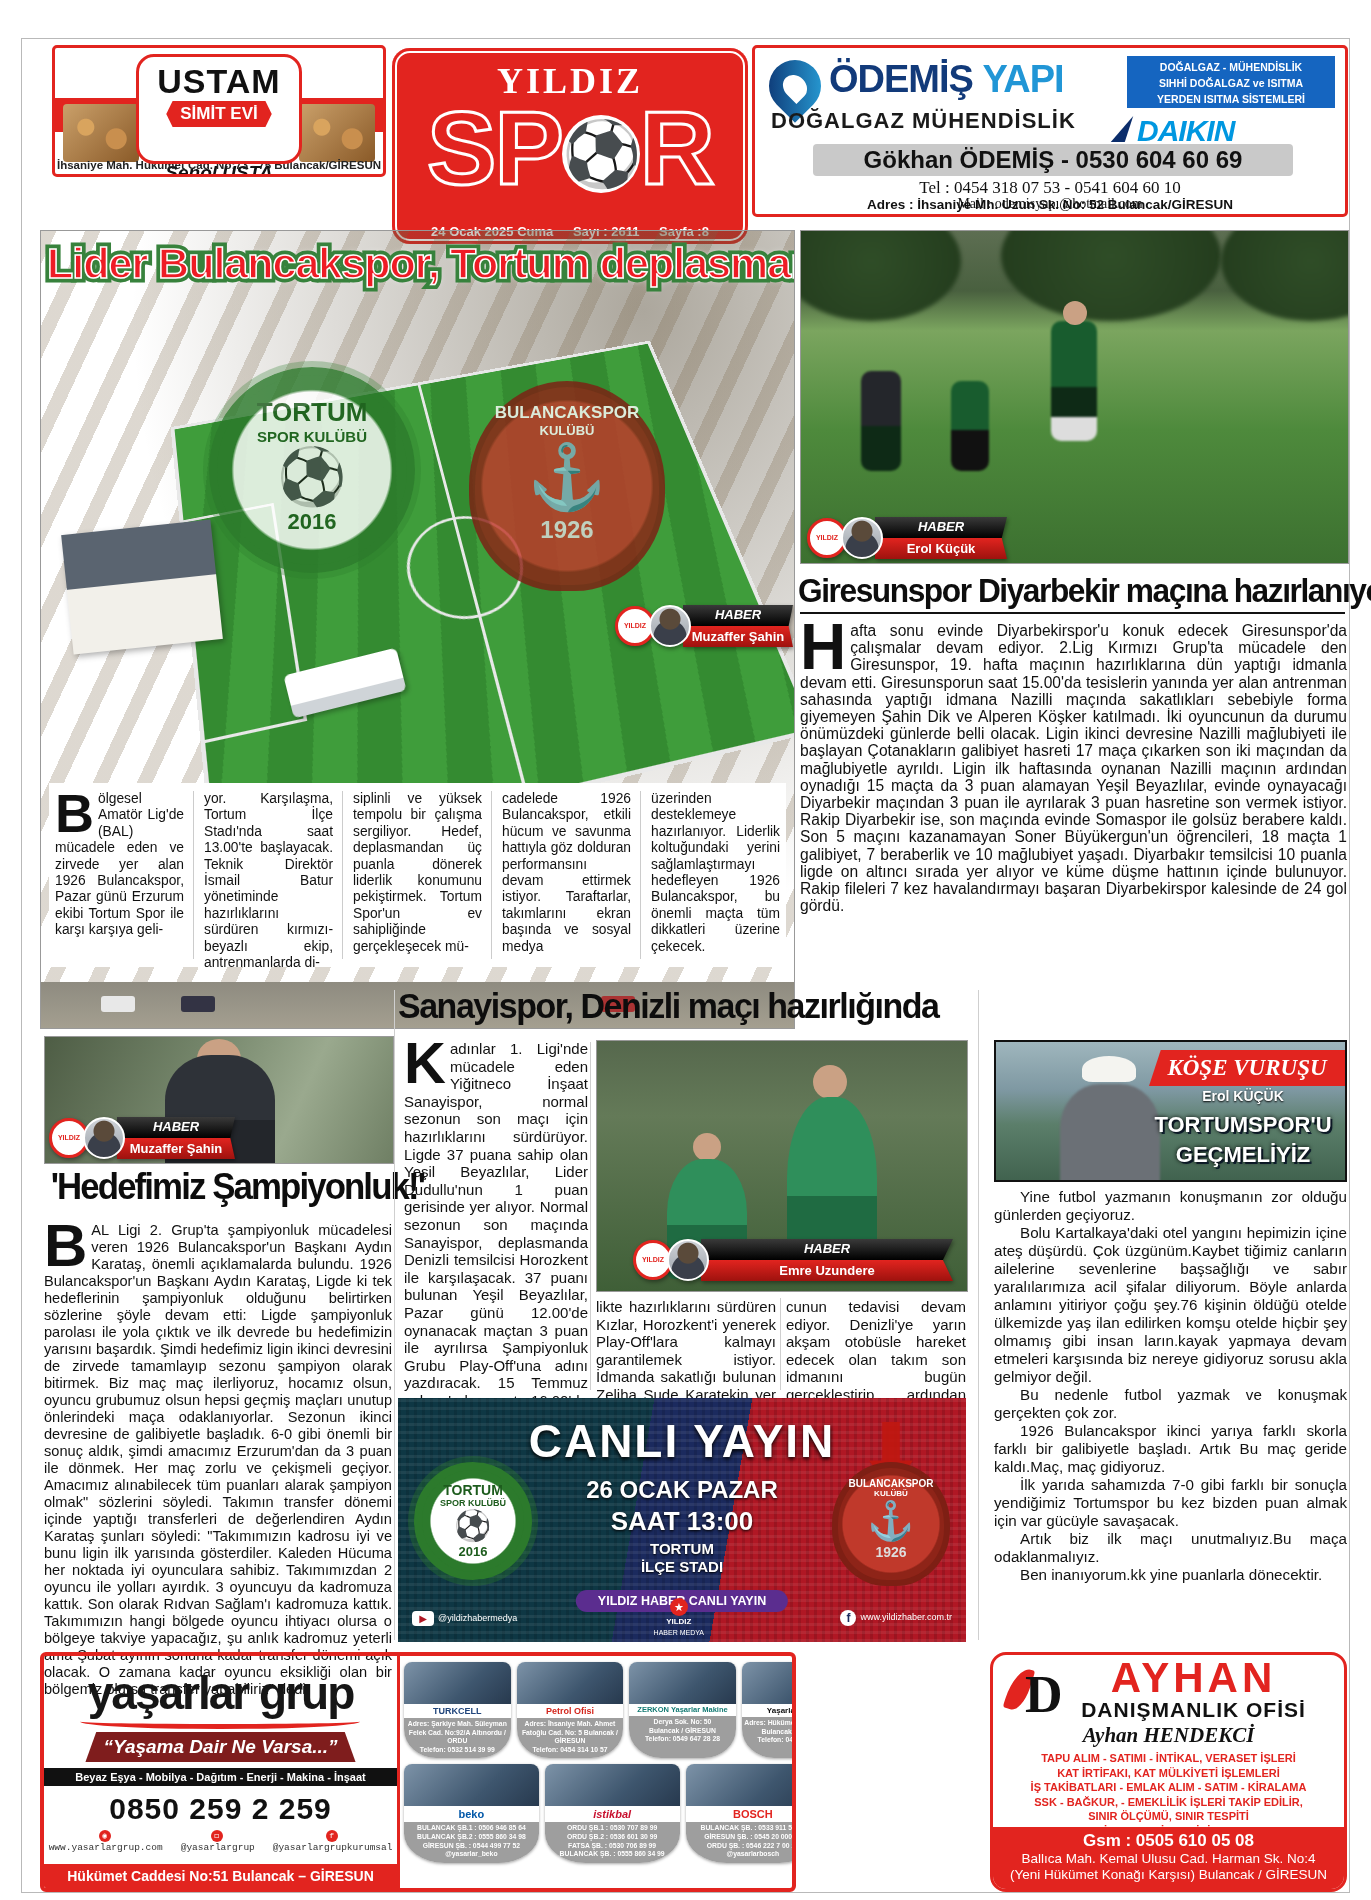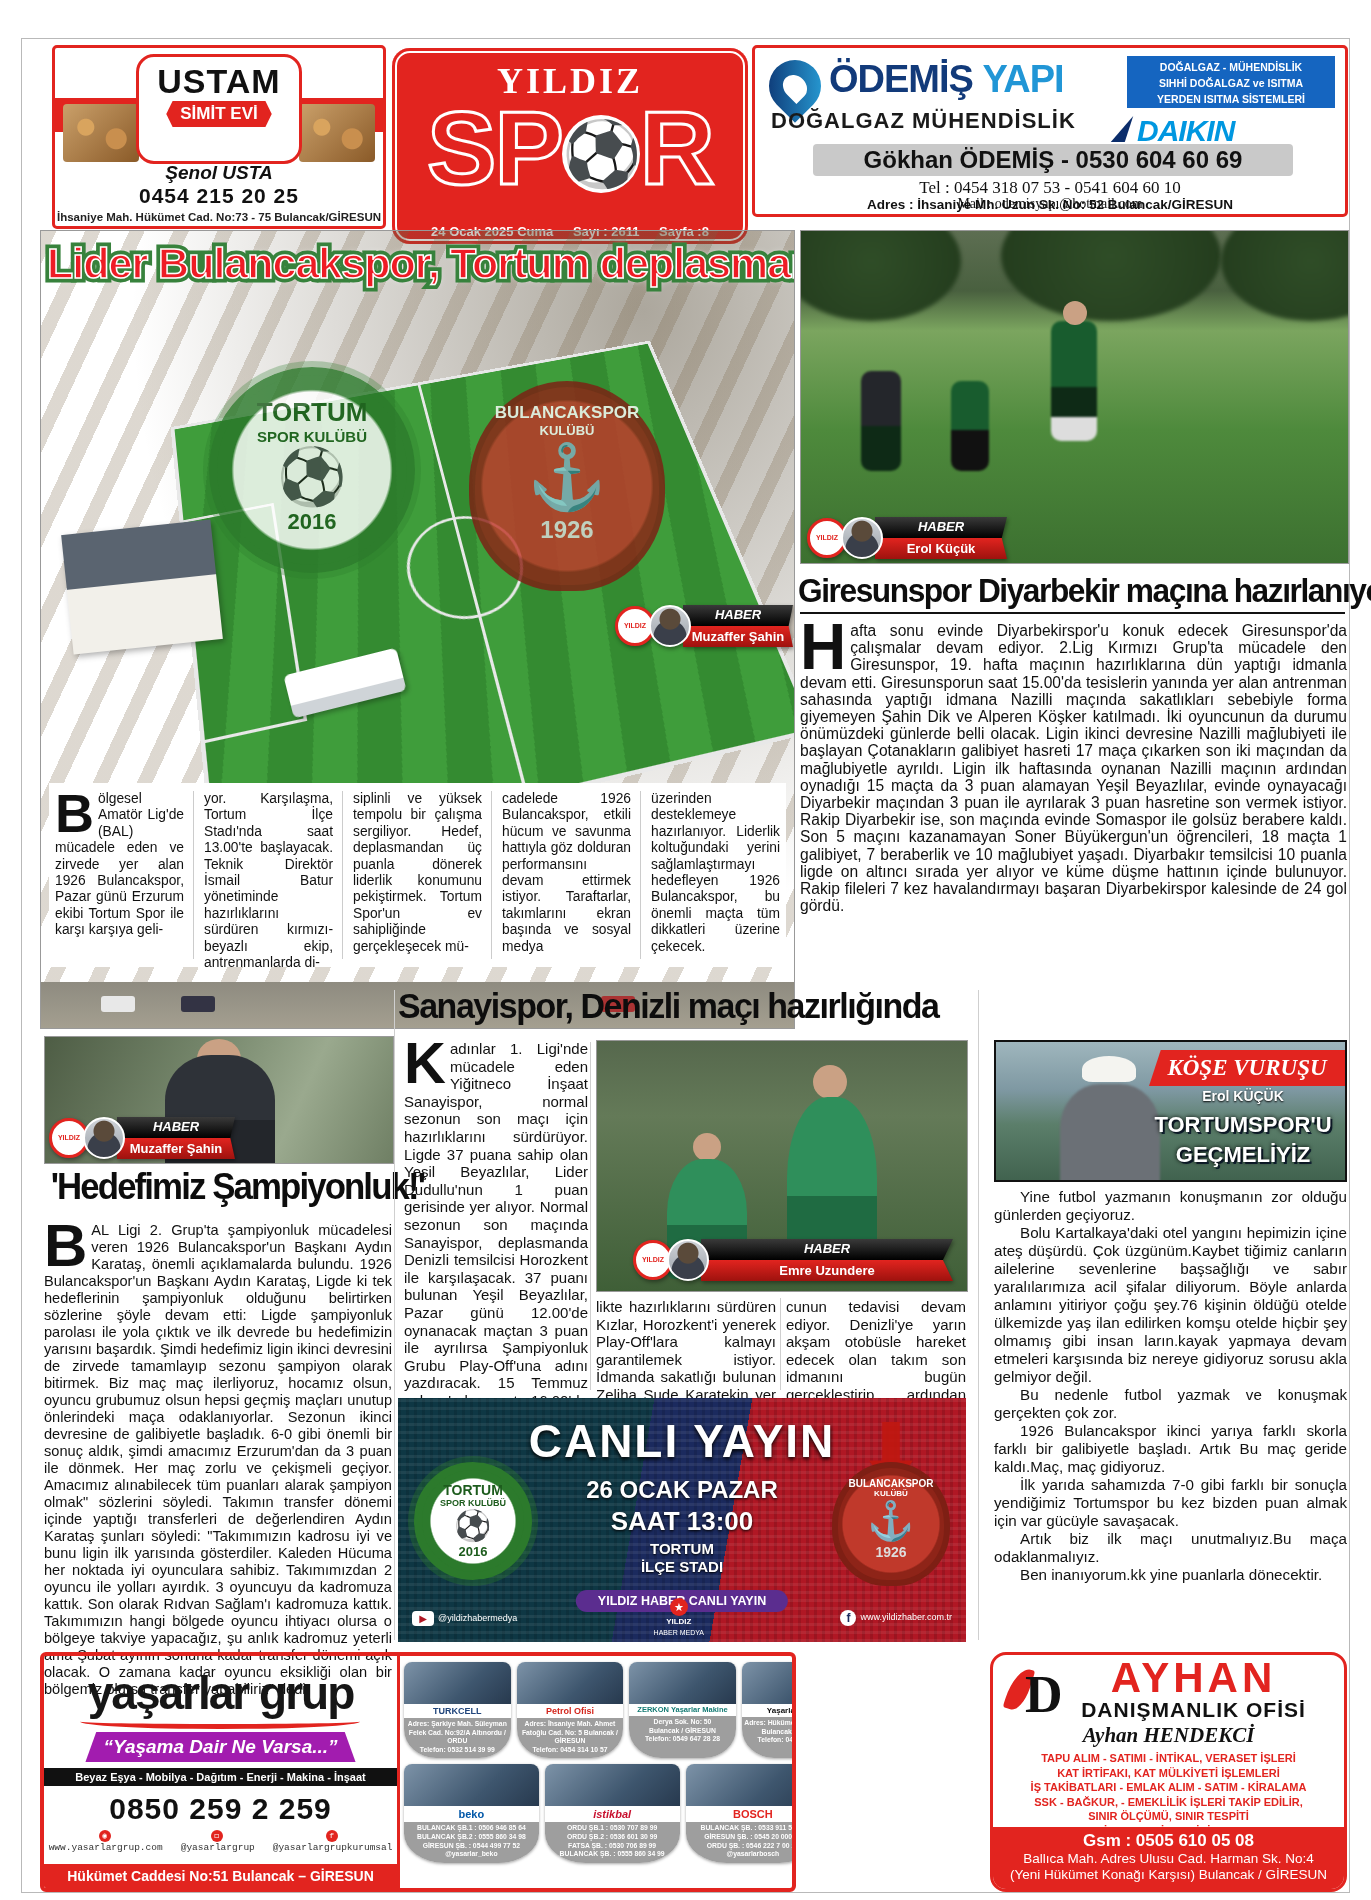--- a/index.html
+++ b/index.html
@@ -2,21 +2,21 @@
 <html><head>
 <meta charset="utf-8">
 <style>
   html,body{margin:0;padding:0;background:#fff;}
   body{width:1371px;height:1900px;position:relative;font-family:"Liberation Sans",sans-serif;overflow:hidden;}
   .abs{position:absolute;}
   #frame{left:21px;top:38px;width:1327px;height:1853px;border:1px solid #b9b9b9;}
 
   
   .adbox{border:3px solid #e2241f;background:#fff;border-radius:5px;box-sizing:border-box;}
-  #ustam{left:52px;top:45px;width:334px;height:184px;text-align:center;overflow:hidden;}
+  #ustam{left:52px;top:45px;width:334px;height:132px;text-align:center;overflow:hidden;}
   .ustam-band{left:0;top:50px;width:100%;height:34px;background:#e2241f;}
   .simit-photo{top:56px;width:76px;height:58px;border-radius:4px;background:
     radial-gradient(circle at 30% 40%,#d9a45e 8px,transparent 9px),
     radial-gradient(circle at 70% 60%,#c98f4e 10px,transparent 11px),
     linear-gradient(135deg,#caa06a,#8a5a28);}
   .ustam-badge{left:50%;transform:translateX(-50%);top:6px;width:160px;height:104px;background:#fff;
     border:3px solid #e2241f;border-radius:18px;z-index:2;}
   .ustam-name{font-size:34px;font-weight:bold;color:#111;letter-spacing:1px;line-height:40px;margin-top:4px;}
   .ustam-sub{display:inline-block;background:#e2241f;color:#fff;font-weight:bold;font-size:17px;
     padding:3px 14px;clip-path:polygon(6% 0,94% 0,100% 50%,94% 100%,6% 100%,0 50%);}
@@ -185,21 +185,21 @@
   .canli-badge-wrap{top:64px;z-index:3;}
   .red-arrow{left:50%;top:-40px;width:44px;height:70px;background:#c0170f;transform:translateX(-50%);
     clip-path:polygon(30% 0,70% 0,70% 55%,100% 55%,50% 100%,0 55%,30% 55%);opacity:.9;}
 
   
   #yasarlar{left:40px;top:1652px;width:756px;height:240px;border:4px solid #e2241f;border-radius:6px;
     box-sizing:border-box;overflow:hidden;}
   .yg-left{left:0;top:0;width:356px;height:100%;border-right:3px solid #e2241f;box-sizing:border-box;text-align:center;}
   .yg-name{margin-top:10px;font-size:46px;font-weight:800;color:#161616;letter-spacing:-2px;}
   .yg-swoosh{left:36px;top:58px;width:280px;height:10px;border-bottom:5px solid #e2241f;border-radius:0 0 60% 60%;}
-  .yg-slogan{display:inline-block;margin-top:12px;background:#a21caf;color:#fff;font-style:italic;font-weight:bold;
+  .yg-slogan{display:inline-block;margin-top:12px;background:#7f1d1d;color:#fff;font-style:italic;font-weight:bold;
     font-size:19px;padding:4px 18px;clip-path:polygon(4% 0,96% 0,100% 100%,0 100%);}
   .yg-sectors{margin-top:6px;background:#111;color:#fff;font-size:11px;font-weight:bold;padding:3px 0;}
   .yg-phone{margin-top:6px;font-size:30px;font-weight:800;color:#111;letter-spacing:1px;}
   .yg-social{margin-top:4px;font-size:9.5px;color:#333;display:flex;justify-content:center;gap:8px;align-items:flex-start;font-family:Liberation Mono, monospace;}
   .dot-ic{display:inline-block;width:12px;height:12px;border-radius:50%;background:#e2241f;color:#fff;
     font-size:8px;line-height:12px;text-align:center;margin-right:2px;}
   .yg-addr{position:absolute;bottom:0;left:0;width:100%;background:#e2241f;color:#fff;font-weight:bold;
     font-size:14px;padding:4px 0;}
   .yg-right{left:356px;top:0;width:565px;height:100%;padding:6px 4px;box-sizing:border-box;display:flex;
     flex-direction:column;gap:6px;}
@@ -540,21 +540,21 @@
   <div class="ay-services">
     <div>TAPU ALIM - SATIMI - İNTİKAL, VERASET İŞLERİ</div>
     <div>KAT İRTİFAKI, KAT MÜLKİYETİ İŞLEMLERİ</div>
     <div>İŞ TAKİBATLARI - EMLAK ALIM - SATIM - KİRALAMA</div>
     <div>SSK - BAĞKUR, - EMEKLİLİK İŞLERİ TAKİP EDİLİR,</div>
     <div>SINIR ÖLÇÜMÜ, SINIR TESPİTİ</div>
     <div>(APLİKASYON) İŞ TAKİBİ YAPILIR.</div>
   </div>
   <div class="ay-foot">
     <div class="ay-gsm">Gsm : 0505 610 05 08</div>
-    <div class="ay-addr">Ballıca Mah. Adres Ulusu Cad. Harman Sk. No:4</div>
+    <div class="ay-addr">Ballıca Mah. Kemal Ulusu Cad. Harman Sk. No:4</div>
     <div class="ay-addr">(Yeni Hükümet Konağı Karşısı) Bulancak / GİRESUN</div>
   </div>
 </div>
 
 <div class="abs vline" style="left:394px;top:990px;height:650px;"></div>
 <div class="abs vline" style="left:978px;top:990px;height:650px;"></div>
 <div class="abs vline" style="left:590px;top:1042px;height:348px;"></div>
 <div class="abs vline" style="left:780px;top:1298px;height:92px;"></div>
 
 </body></html>

